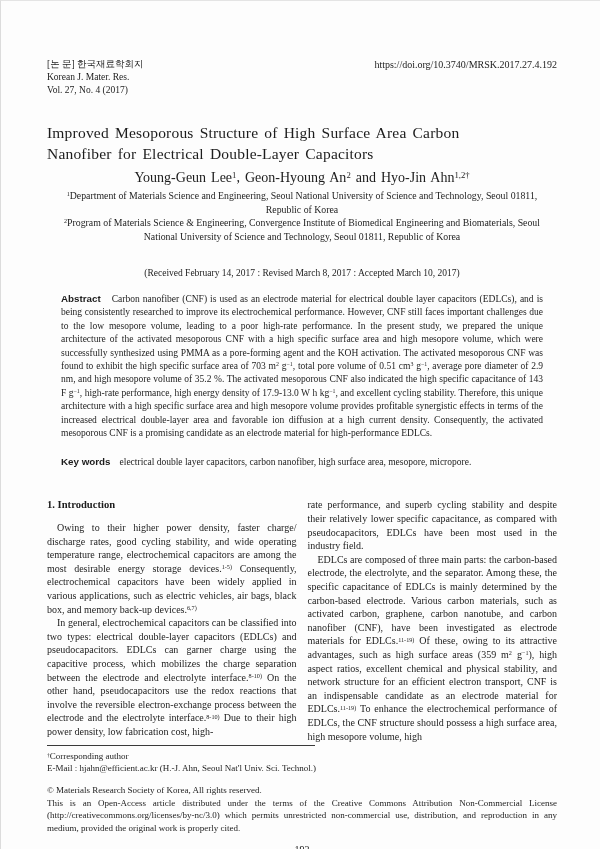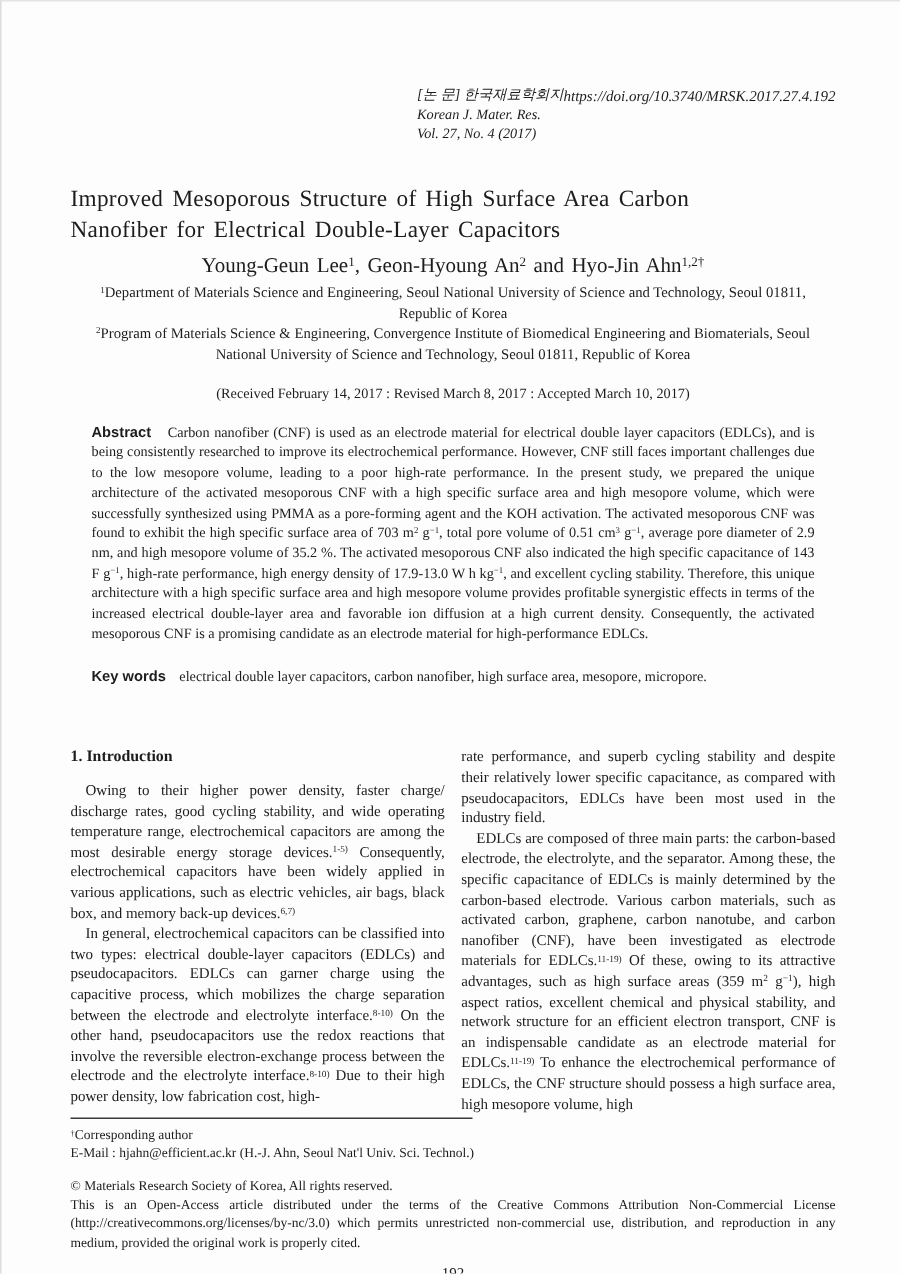--- a/index.html
+++ b/index.html
@@ -12,39 +12,39 @@
     overflow: hidden;
     border-left: 1px solid #dcdcdc;
     border-top: 1px solid #e4e4e4;
     box-sizing: border-box;
   }
   .page { padding: 57px 43px 0 46px; }
 
   sup { font-size: 62%; line-height: 0; vertical-align: baseline; position: relative; top: -0.45em; }
 
   
-  .hdr { display: flex; justify-content: flex-end; align-items: flex-start; font-style: italic; }
+  .hdr { display: flex; justify-content: space-between; align-items: flex-start; }
   .hdr-left { font-size: 9.5px; line-height: 13px; }
   .hdr-doi { font-size: 10px; line-height: 13px; }
 
   
   .title { margin-top: 25px; text-align: left; font-size: 15.5px; line-height: 21px; letter-spacing: 0.2px; word-spacing: 2px; }
   .authors { margin-top: 6px; text-align: center; font-size: 14px; line-height: 15px; word-spacing: 1.5px; }
   .affils { margin-top: 4px; text-align: center; font-size: 9.8px; line-height: 13.5px; }
   .affil { margin: 0 auto; max-width: 480px; }
-  .dates { margin-top: 14px; text-align: center; font-size: 9.5px; line-height: 12px; }
+  .dates { margin-top: 24px; text-align: center; font-size: 9.5px; line-height: 12px; }
 
   
   .abstract { margin: 13px 14px 0 14px; font-size: 9.5px; line-height: 13.4px; text-align: justify; }
   .ab-label { font-family: "Liberation Sans", sans-serif; font-weight: 600; font-size: 9.8px; margin-right: 11px; margin-top: 41px; }
   .keywords { margin: 15px 14px 0 14px; font-size: 9.5px; line-height: 13px; }
   .kw-label { font-family: "Liberation Sans", sans-serif; font-weight: 600; font-size: 9.8px; margin-right: 9px; }
 
   
-  .columns { display: flex; gap: 11px; margin-top: 39px; }
+  .columns { display: flex; gap: 11px; margin-top: 29px; }
   .col { width: 253px; font-size: 10px; line-height: 13.6px; text-align: justify; }
   .sec-heading { font-size: 10.6px; font-weight: bold; margin: 0 0 9px 0; }
   .col p { margin: 0; text-indent: 10px; }
   .col p.cont { text-indent: 0; }
 
   
   .footnote { margin-top: 2px; }
   .fn-rule { width: 268px; border: none; border-top: 1.5px solid #3a3a3a; margin: 0 0 4px 0; }
   .fn-line { font-size: 9px; line-height: 12px; white-space: nowrap; }
 

